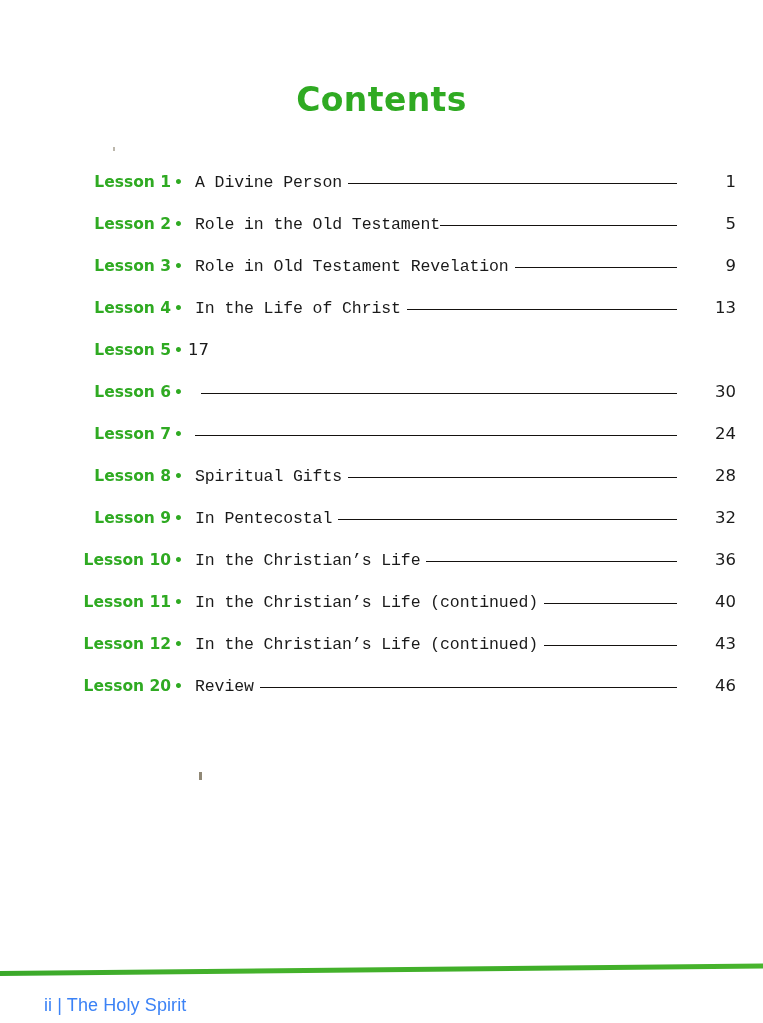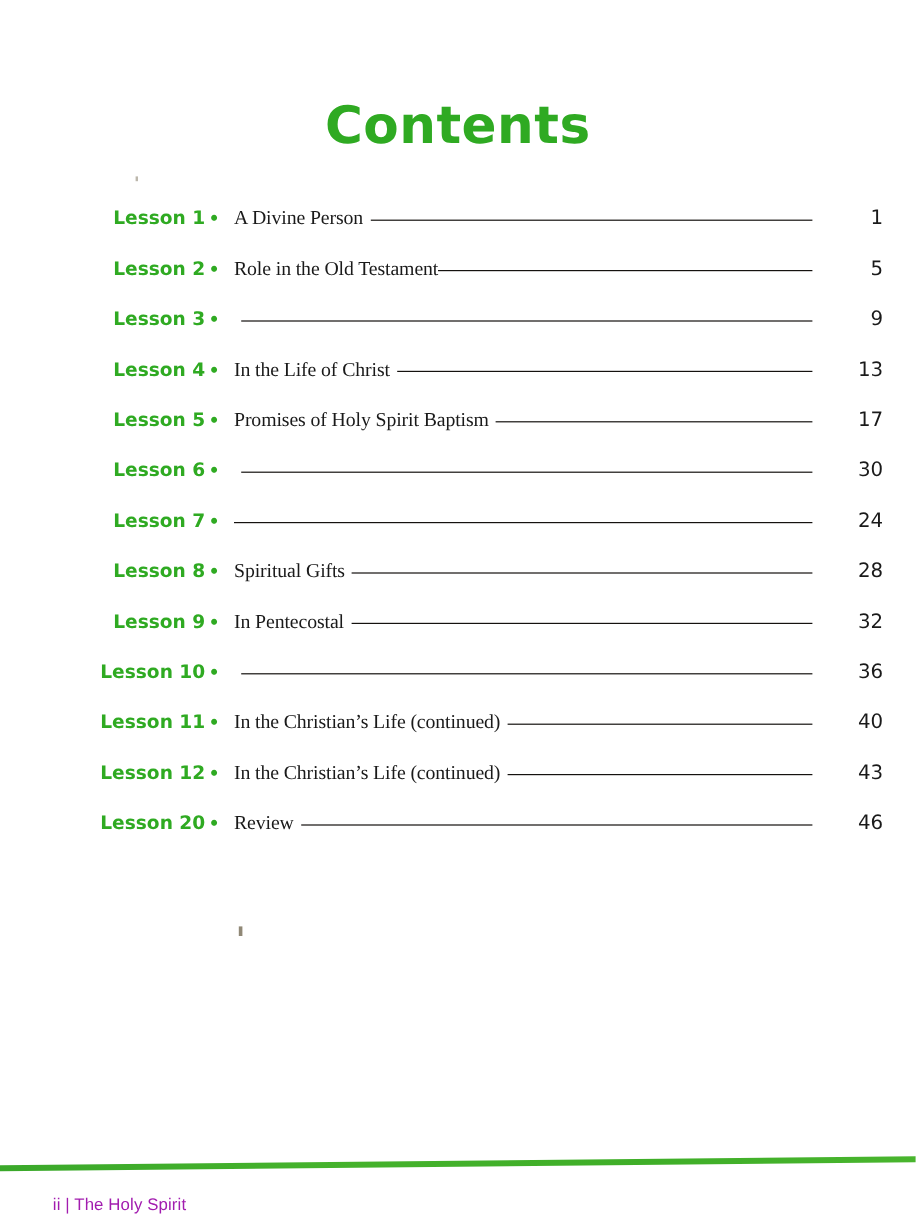--- a/index.html
+++ b/index.html
@@ -25,21 +25,21 @@
 
   
   .contents-heading {
     position: absolute;
     top: 80px;
     left: 0;
     width: 763px;
     text-align: center;
     font-family: "DejaVu Sans", sans-serif;
     font-weight: bold;
-    font-size: 43px;
+    font-size: 33px;
     letter-spacing: 0.4px;
     color: #2faa22;
   }
 
   
   .toc {
     position: absolute;
     top: 160px;
     left: 3px;
     width: 763px;
@@ -75,21 +75,21 @@
   .entry {
     flex: 1 1 auto;
     display: flex;
     align-items: baseline;
     min-width: 0;
     padding-left: 12px;      
     padding-right: 33px;     
   }
 
   .entry-title {
-    font-family: Liberation Serif, serif;
+    font-family: Liberation Mono, monospace;
     font-size: 16.5px;
     font-weight: normal;
     color: #1a1a1a;
     white-space: nowrap;
     flex: 0 0 auto;
     letter-spacing: -0.1px;
   }
 
   
   .entry-rule {
@@ -133,22 +133,22 @@
     background: linear-gradient(90deg, #3aa82a 0%, #45b22c 35%, #3fae28 70%, #49b52e 100%);
     transform: rotate(-0.55deg);
     transform-origin: left center;
   }
 
   .footer-text {
     position: absolute;
     left: 44px;
     top: 995px;
     font-family: "Liberation Sans", sans-serif;
-    font-size: 14px;
-    color: #a21caf;
+    font-size: 18px;
+    color: #3b82f6;
     letter-spacing: 0.1px;
   }
 </style>
 </head>
 <body>
 
 <div class="page">
 
   <div class="contents-heading">Contents</div>
 
@@ -165,38 +165,35 @@
         <div class="lesson-block"><span>Lesson 2</span><span class="lesson-bullet">•</span></div>
         <div class="entry">
           <span class="entry-title">Role in the Old Testament</span>
           <span class="entry-rule tight"></span>
         </div>
         <span class="page-num">5</span>
       </div>
       <div class="toc-row">
         <div class="lesson-block"><span>Lesson 3</span><span class="lesson-bullet">•</span></div>
         <div class="entry">
+          <span class="entry-title">Role in Old Testament Revelation</span>
           <span class="entry-rule"></span>
         </div>
         <span class="page-num">9</span>
       </div>
       <div class="toc-row">
         <div class="lesson-block"><span>Lesson 4</span><span class="lesson-bullet">•</span></div>
         <div class="entry">
           <span class="entry-title">In the Life of Christ</span>
           <span class="entry-rule"></span>
         </div>
         <span class="page-num">13</span>
       </div>
       <div class="toc-row">
         <div class="lesson-block"><span>Lesson 5</span><span class="lesson-bullet">•</span></div>
-        <div class="entry">
-          <span class="entry-title">Promises of Holy Spirit Baptism</span>
-          <span class="entry-rule"></span>
-        </div>
         <span class="page-num">17</span>
       </div>
       <div class="toc-row">
         <div class="lesson-block"><span>Lesson 6</span><span class="lesson-bullet">•</span></div>
         <div class="entry">
           <span class="entry-rule"></span>
         </div>
         <span class="page-num">30</span>
       </div>
       <div class="toc-row">
@@ -218,20 +215,21 @@
         <div class="lesson-block"><span>Lesson 9</span><span class="lesson-bullet">•</span></div>
         <div class="entry">
           <span class="entry-title">In Pentecostal</span>
           <span class="entry-rule"></span>
         </div>
         <span class="page-num">32</span>
       </div>
       <div class="toc-row">
         <div class="lesson-block"><span>Lesson 10</span><span class="lesson-bullet">•</span></div>
         <div class="entry">
+          <span class="entry-title">In the Christian’s Life</span>
           <span class="entry-rule"></span>
         </div>
         <span class="page-num">36</span>
       </div>
       <div class="toc-row">
         <div class="lesson-block"><span>Lesson 11</span><span class="lesson-bullet">•</span></div>
         <div class="entry">
           <span class="entry-title">In the Christian’s Life (continued)</span>
           <span class="entry-rule"></span>
         </div>

